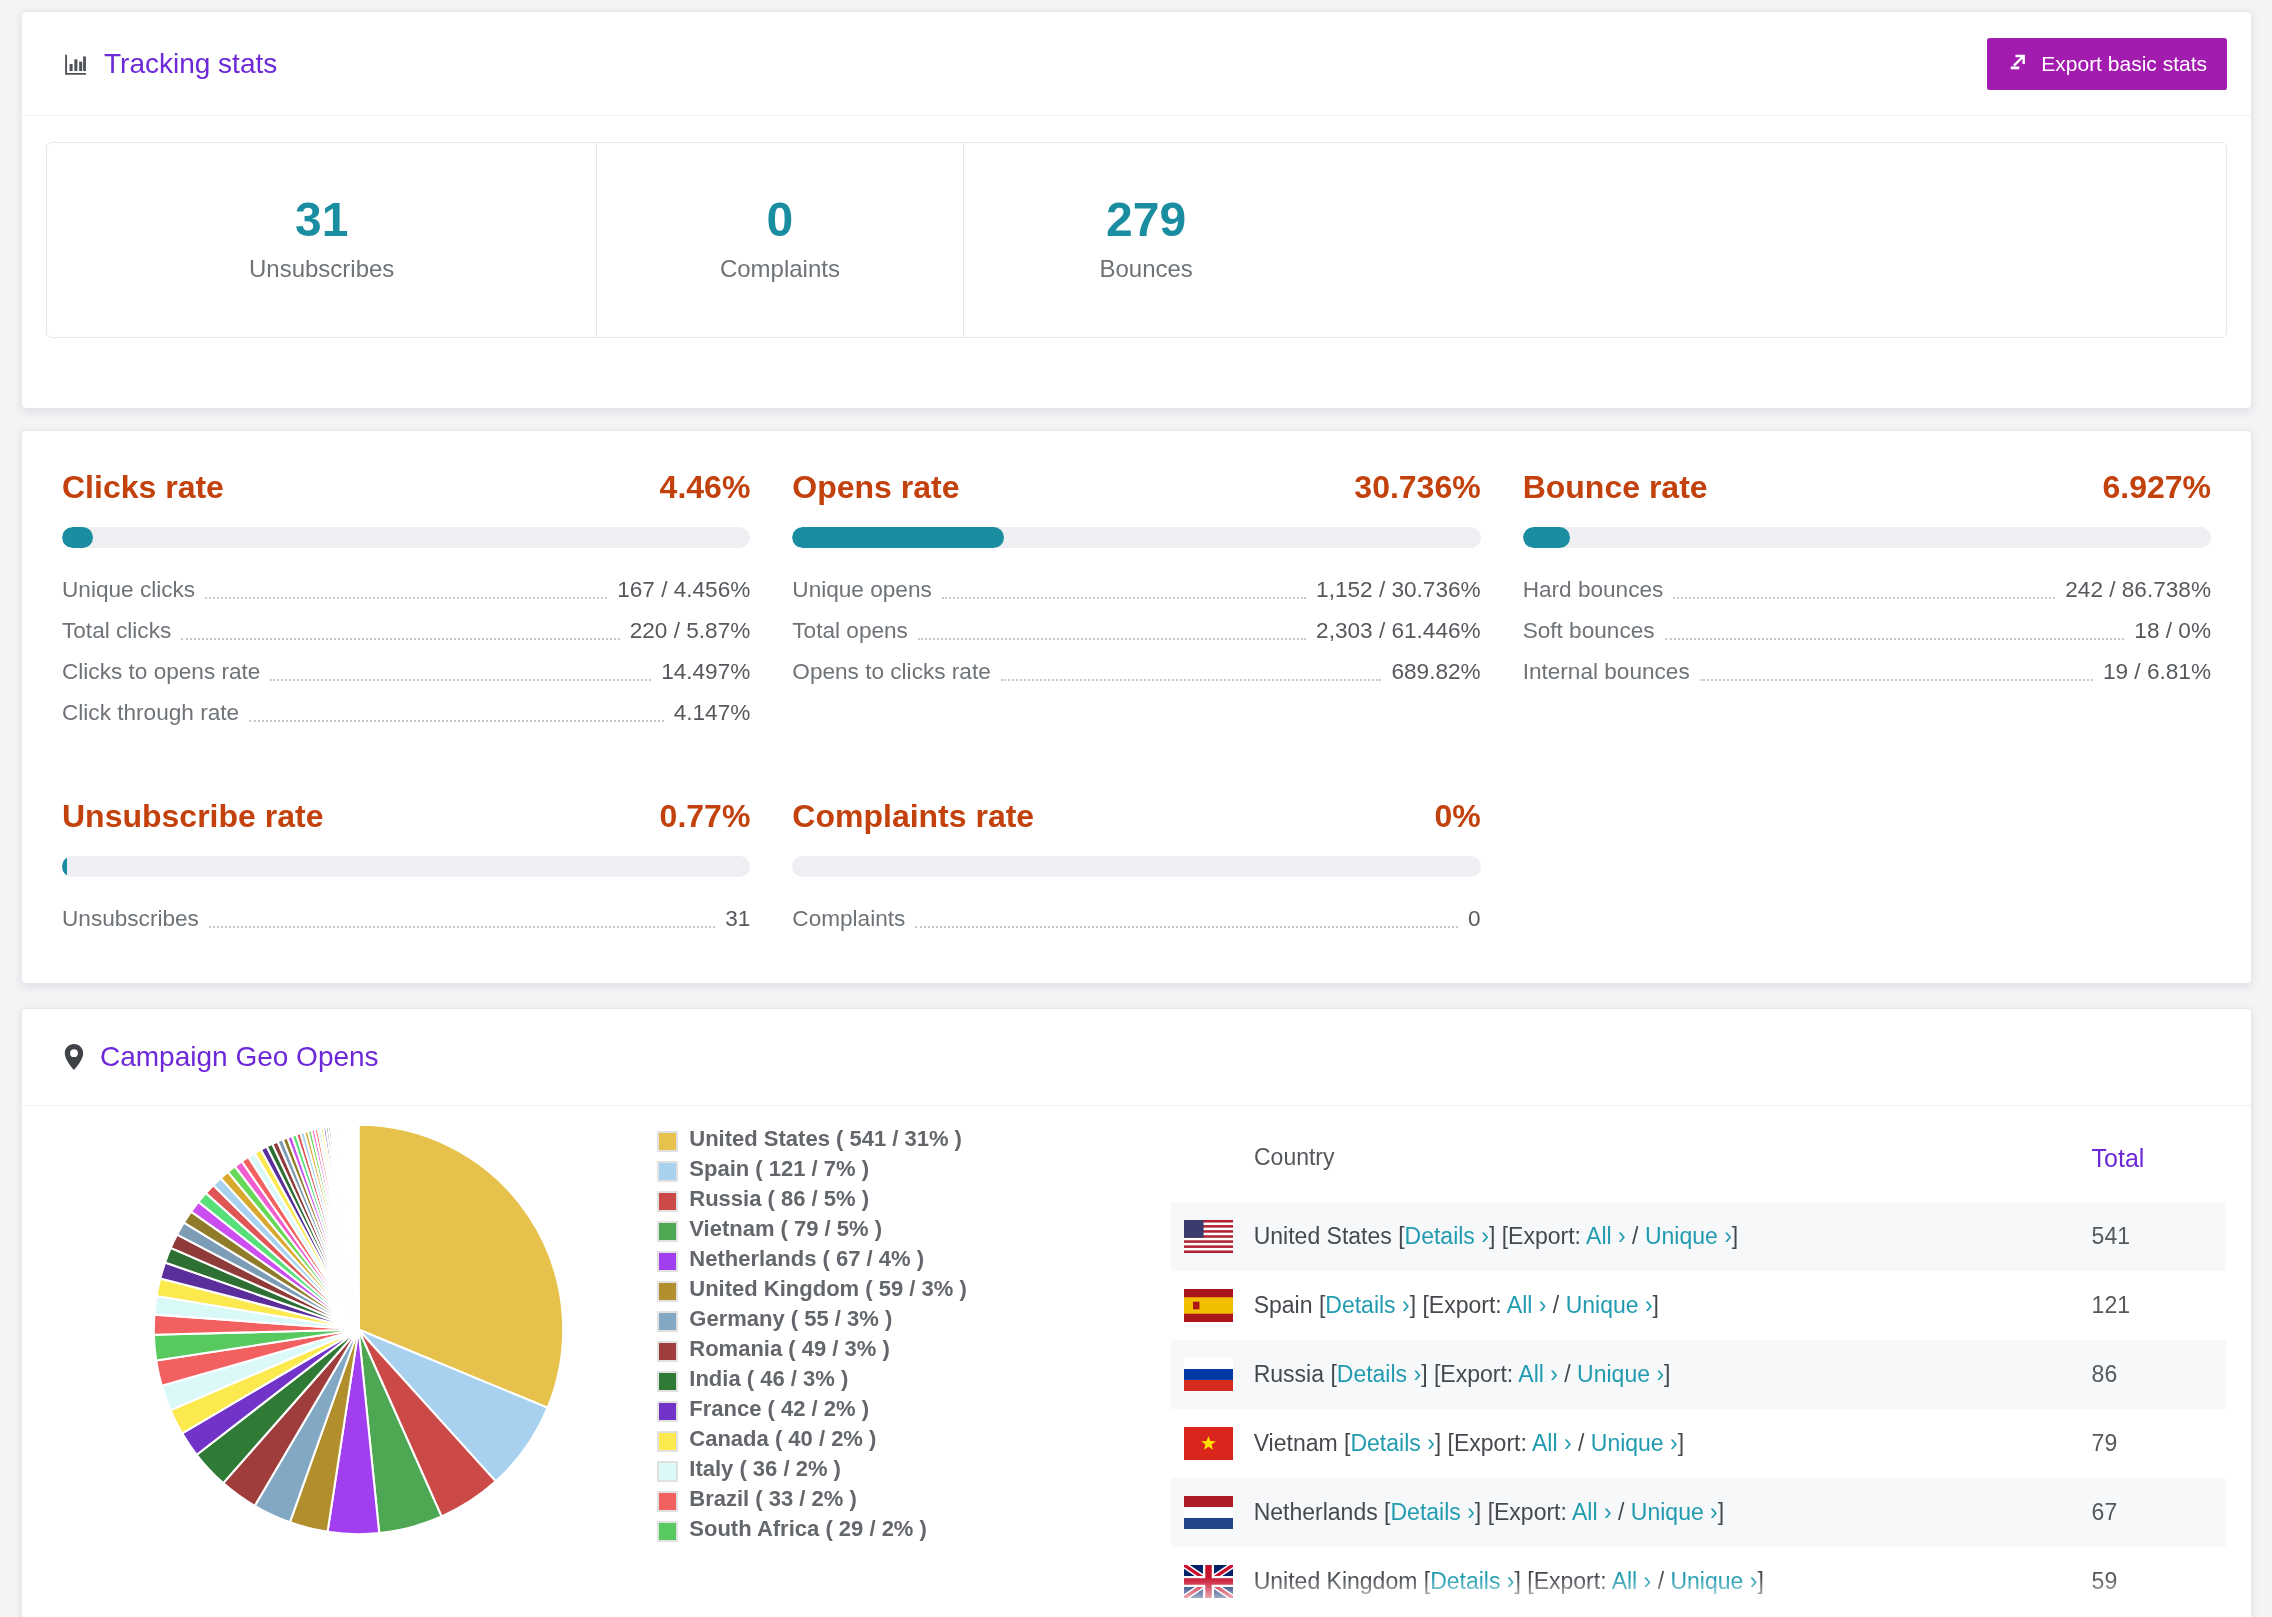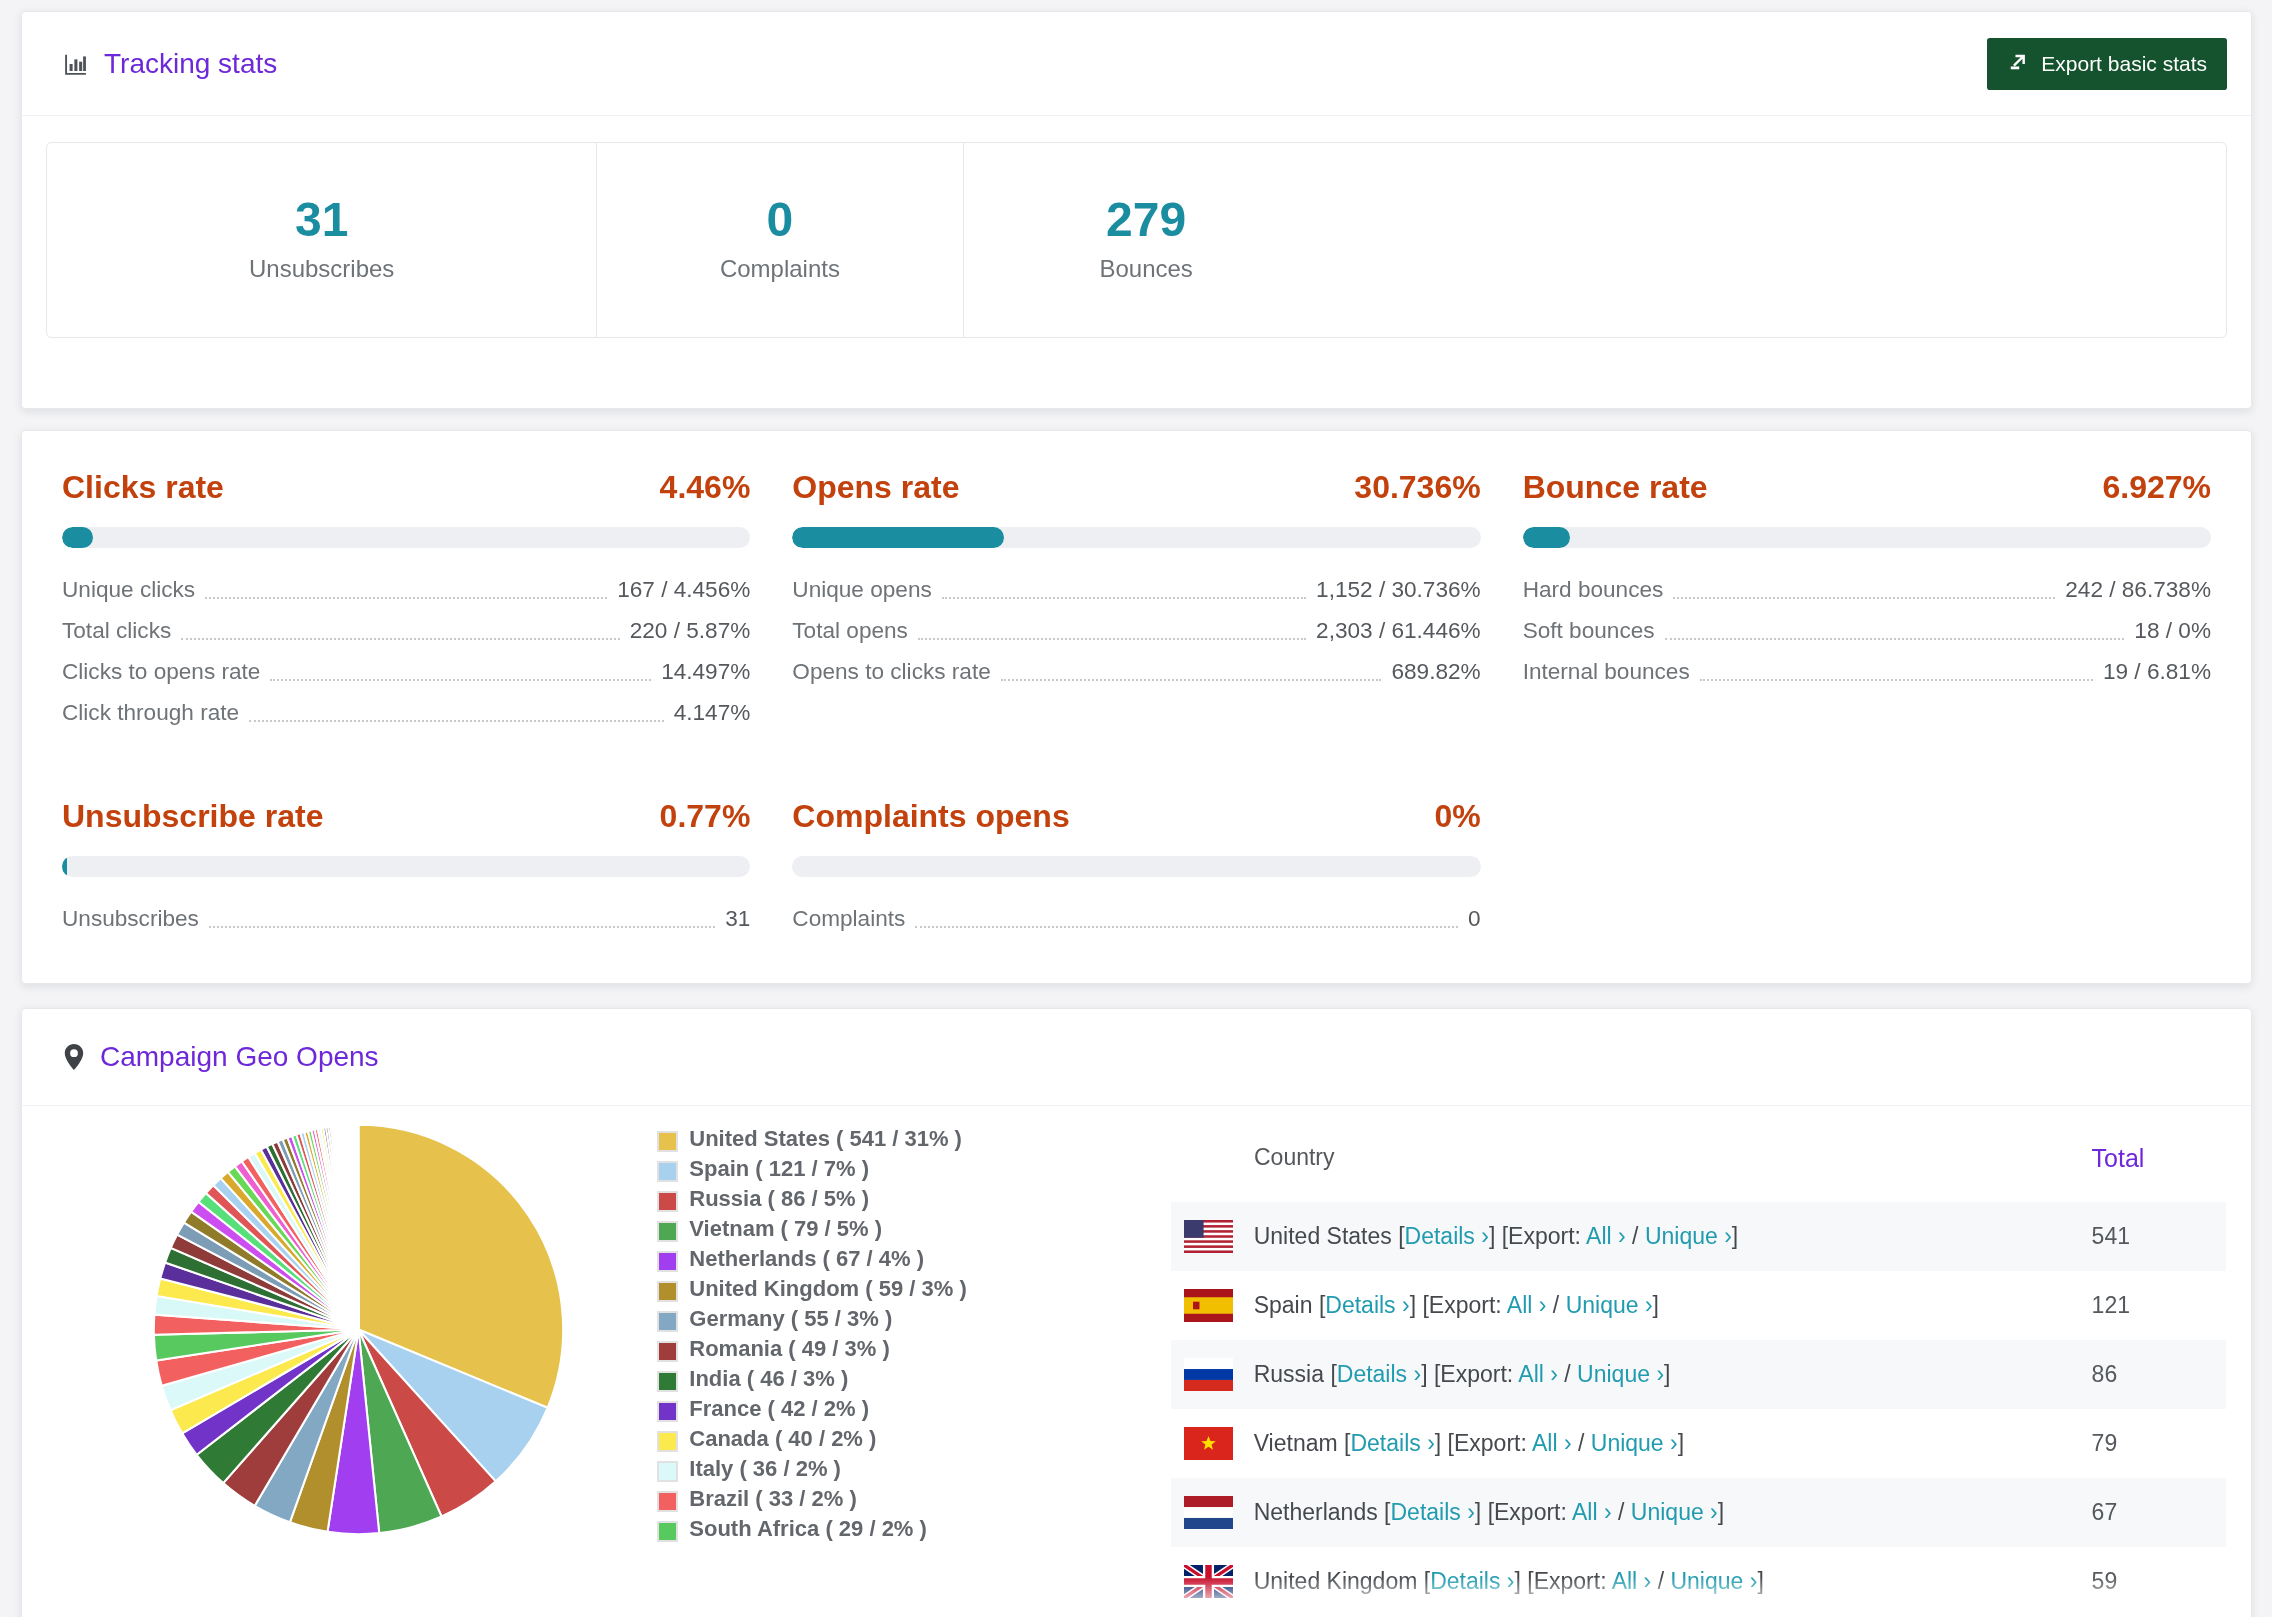--- a/index.html
+++ b/index.html
@@ -17,21 +17,21 @@
   
   #card-tracking{margin-top:11.3px;height:398px;}
   .card-header{
     display:flex;align-items:center;justify-content:space-between;
     height:103px;padding:0 24px 0 40px;border-bottom:1.4px solid #f0f1f3;
   }
   .card-title{display:flex;align-items:center;gap:14px;font-size:28px;color:#6d28d9;}
   .card-title svg{display:block;}
   .btn-primary{
     display:flex;align-items:center;gap:11.3px;
-    background:#14532d;color:#fff;font-size:21px;
+    background:#a21caf;color:#fff;font-size:21px;
     padding:12px 20px;border-radius:2.8px;border:none;cursor:pointer;
     font-family:inherit;
   }
   .stats-box{
     margin:25.4px 24px 0 24px;height:194px;
     border:1.4px solid #e5e8eb;border-radius:5.6px;
     display:grid;grid-template-columns:1.5fr 1fr 1fr 1fr 1.45fr;
   }
   .stat-cell{display:flex;flex-direction:column;align-items:center;justify-content:center;border-left:1.4px solid #e5e8eb;}
   .stat-cell:first-child{border-left:none;}
@@ -220,21 +220,21 @@
           <div class="rp-row">
             <span class="lab">Unsubscribes</span>
             <span class="leader"></span>
             <span class="val">31</span>
           </div>
         </div>
     </div>
 
     <div class="rate-panel">
       <div class="rp-head">
-        <span class="rp-title">Complaints opens</span>
+        <span class="rp-title">Complaints rate</span>
         <span class="rp-value">0%</span>
       </div>
       <div class="rp-bar">
         <div class="rp-fill" style="width: 0%;"></div>
       </div>
       <div class="rp-rows">
           <div class="rp-row">
             <span class="lab">Complaints</span>
             <span class="leader"></span>
             <span class="val">0</span>

